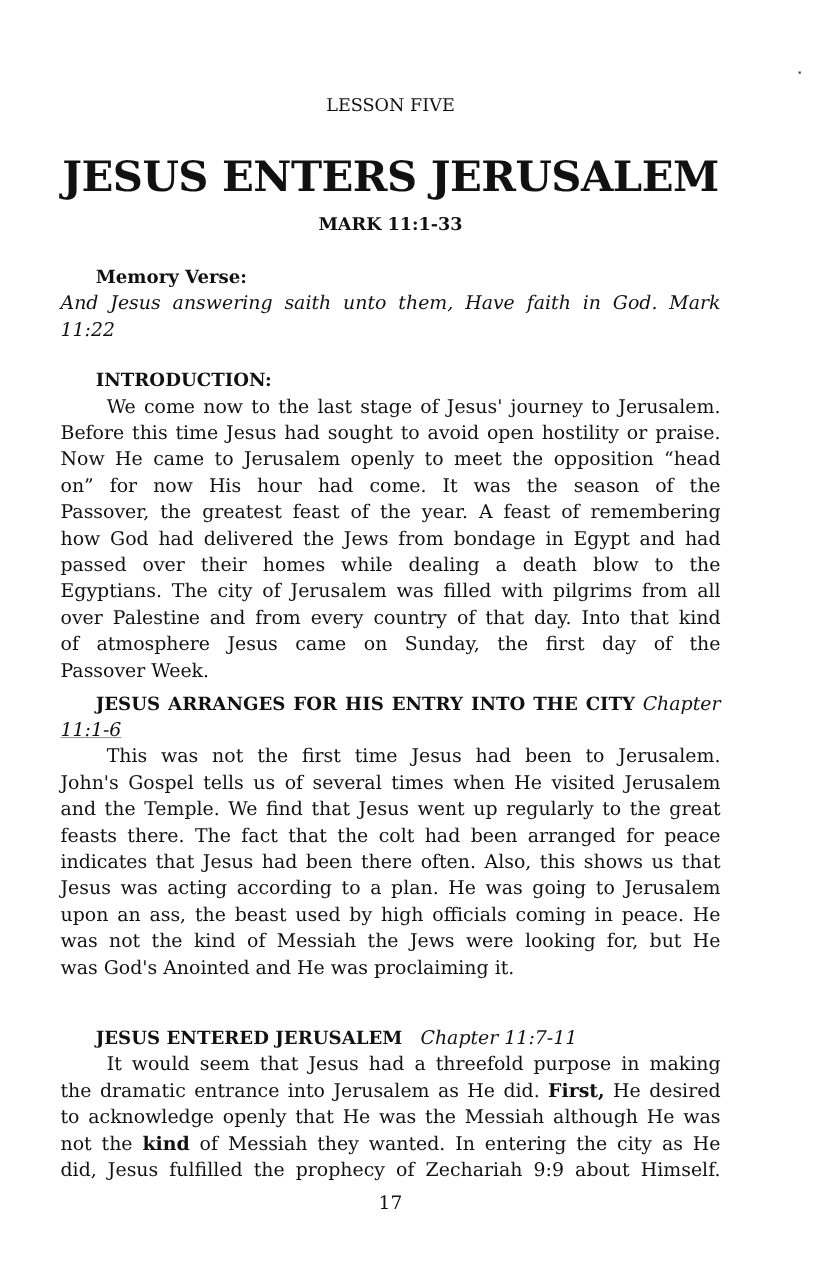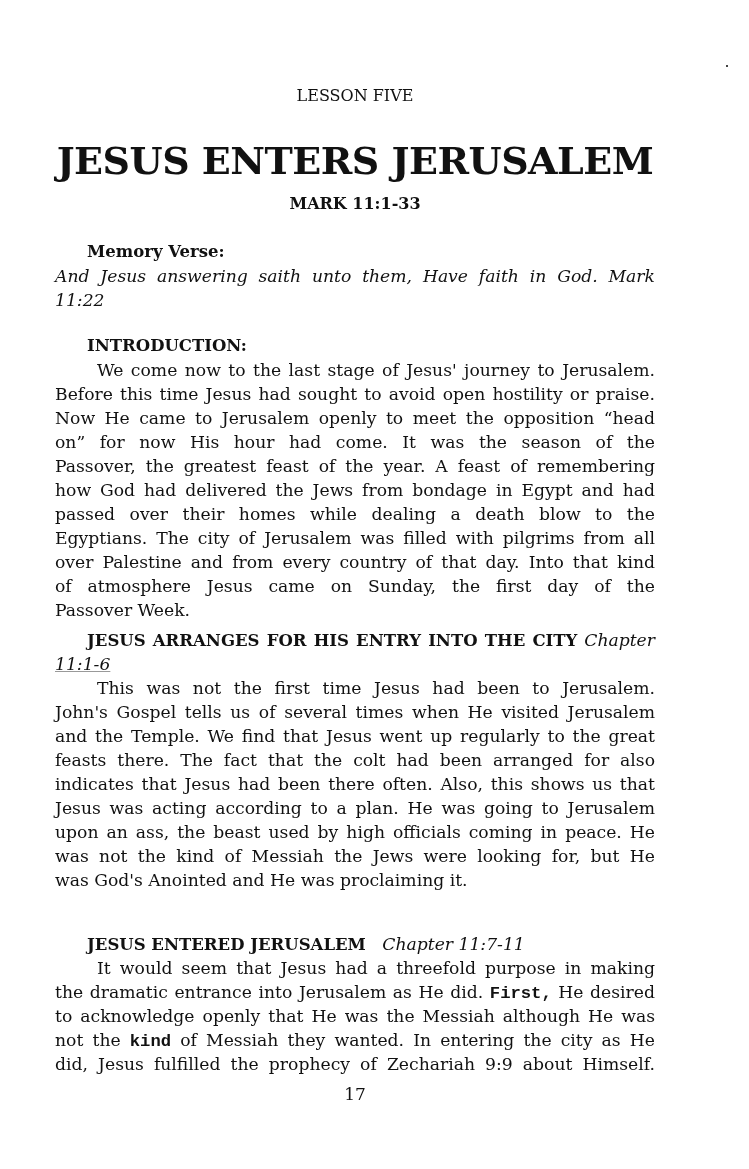--- a/index.html
+++ b/index.html
@@ -11,21 +11,21 @@
   .title { position: absolute; left: 0; width: 600px; top: 138px; text-align: center;
            font-weight: bold; font-size: 38px; letter-spacing: -0.5px; }
   .passage { position: absolute; left: 0; width: 600px; top: 194px; text-align: center;
              font-weight: bold; font-size: 16px; }
   .body-block { position: absolute; left: 0; width: 600px; font-size: 17.2px; line-height: 24px; }
   .line { display: block; white-space: nowrap; text-align: justify; text-align-last: justify; height: 24px; }
   .line.last { text-align-last: left; }
   .line.indent { padding-left: 42px; }
   .heading { font-weight: bold; font-size: 16.5px; margin-left: 32px; }
   .ital { font-style: italic; }
-  .b { font-weight: bold; font-family: Liberation Mono, monospace; }
+  .b { font-weight: bold; }
   .page-number { position: absolute; left: 0; width: 600px; top: 1084px; text-align: center;
                  font-size: 17px; }
   .speck { position: absolute; left: 726px; top: 65px; width: 2px; height: 2px; background: #444; }
 </style>
 </head>
 <body>
 
 <div class="speck"></div>
 
 <div class="page">
@@ -57,21 +57,21 @@
 
   <div class="body-block" style="top:628px;">
     <span class="line">
       <span class="heading">JESUS ARRANGES FOR HIS ENTRY INTO THE CITY</span>
       <span class="ital">Chapter</span>
     </span>
     <span class="line last ital" style="text-decoration: underline; text-decoration-color:#999;">11:1-6</span>
     <span class="line indent">This was not the first time Jesus had been to Jerusalem.</span>
     <span class="line">John's Gospel tells us of several times when He visited Jerusalem</span>
     <span class="line">and the Temple. We find that Jesus went up regularly to the great</span>
-    <span class="line">feasts there. The fact that the colt had been arranged for also</span>
+    <span class="line">feasts there. The fact that the colt had been arranged for peace</span>
     <span class="line">indicates that Jesus had been there often. Also, this shows us that</span>
     <span class="line">Jesus was acting according to a plan. He was going to Jerusalem</span>
     <span class="line">upon an ass, the beast used by high officials coming in peace. He</span>
     <span class="line">was not the kind of Messiah the Jews were looking for, but He</span>
     <span class="line last">was God's Anointed and He was proclaiming it.</span>
   </div>
 
   <div class="body-block" style="top:932px;">
     <span class="line last">
       <span class="heading">JESUS ENTERED JERUSALEM</span>

